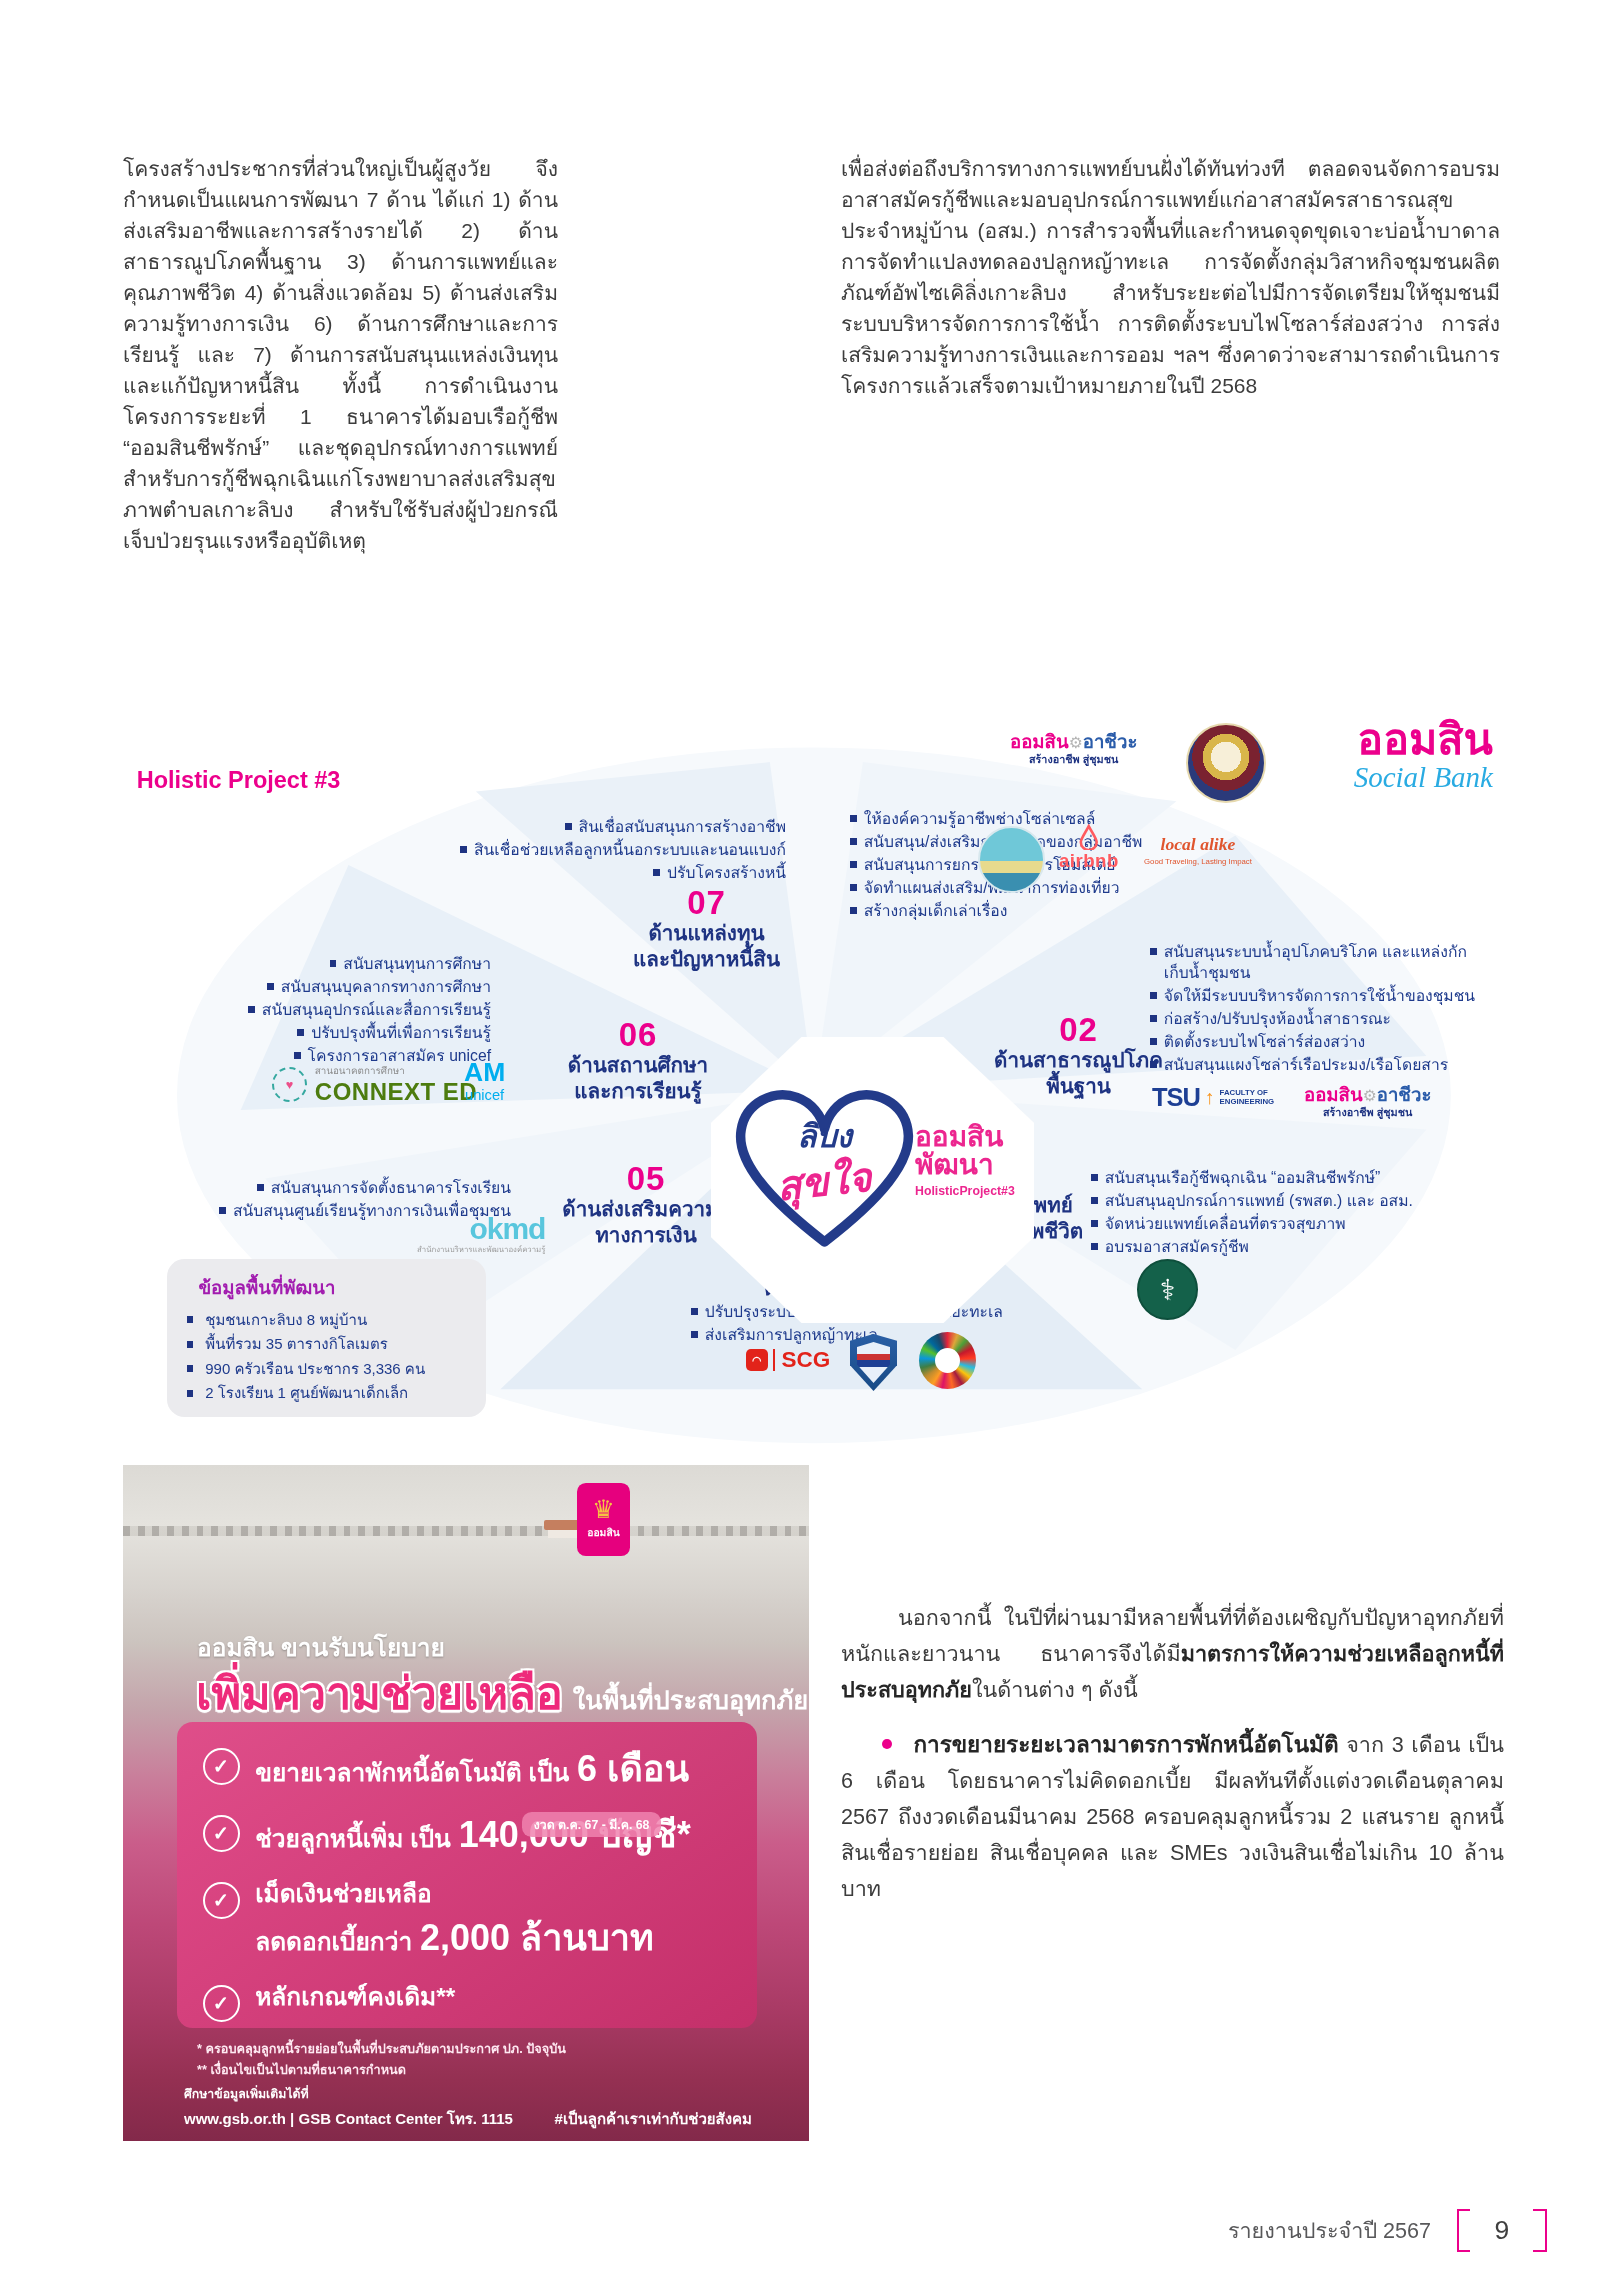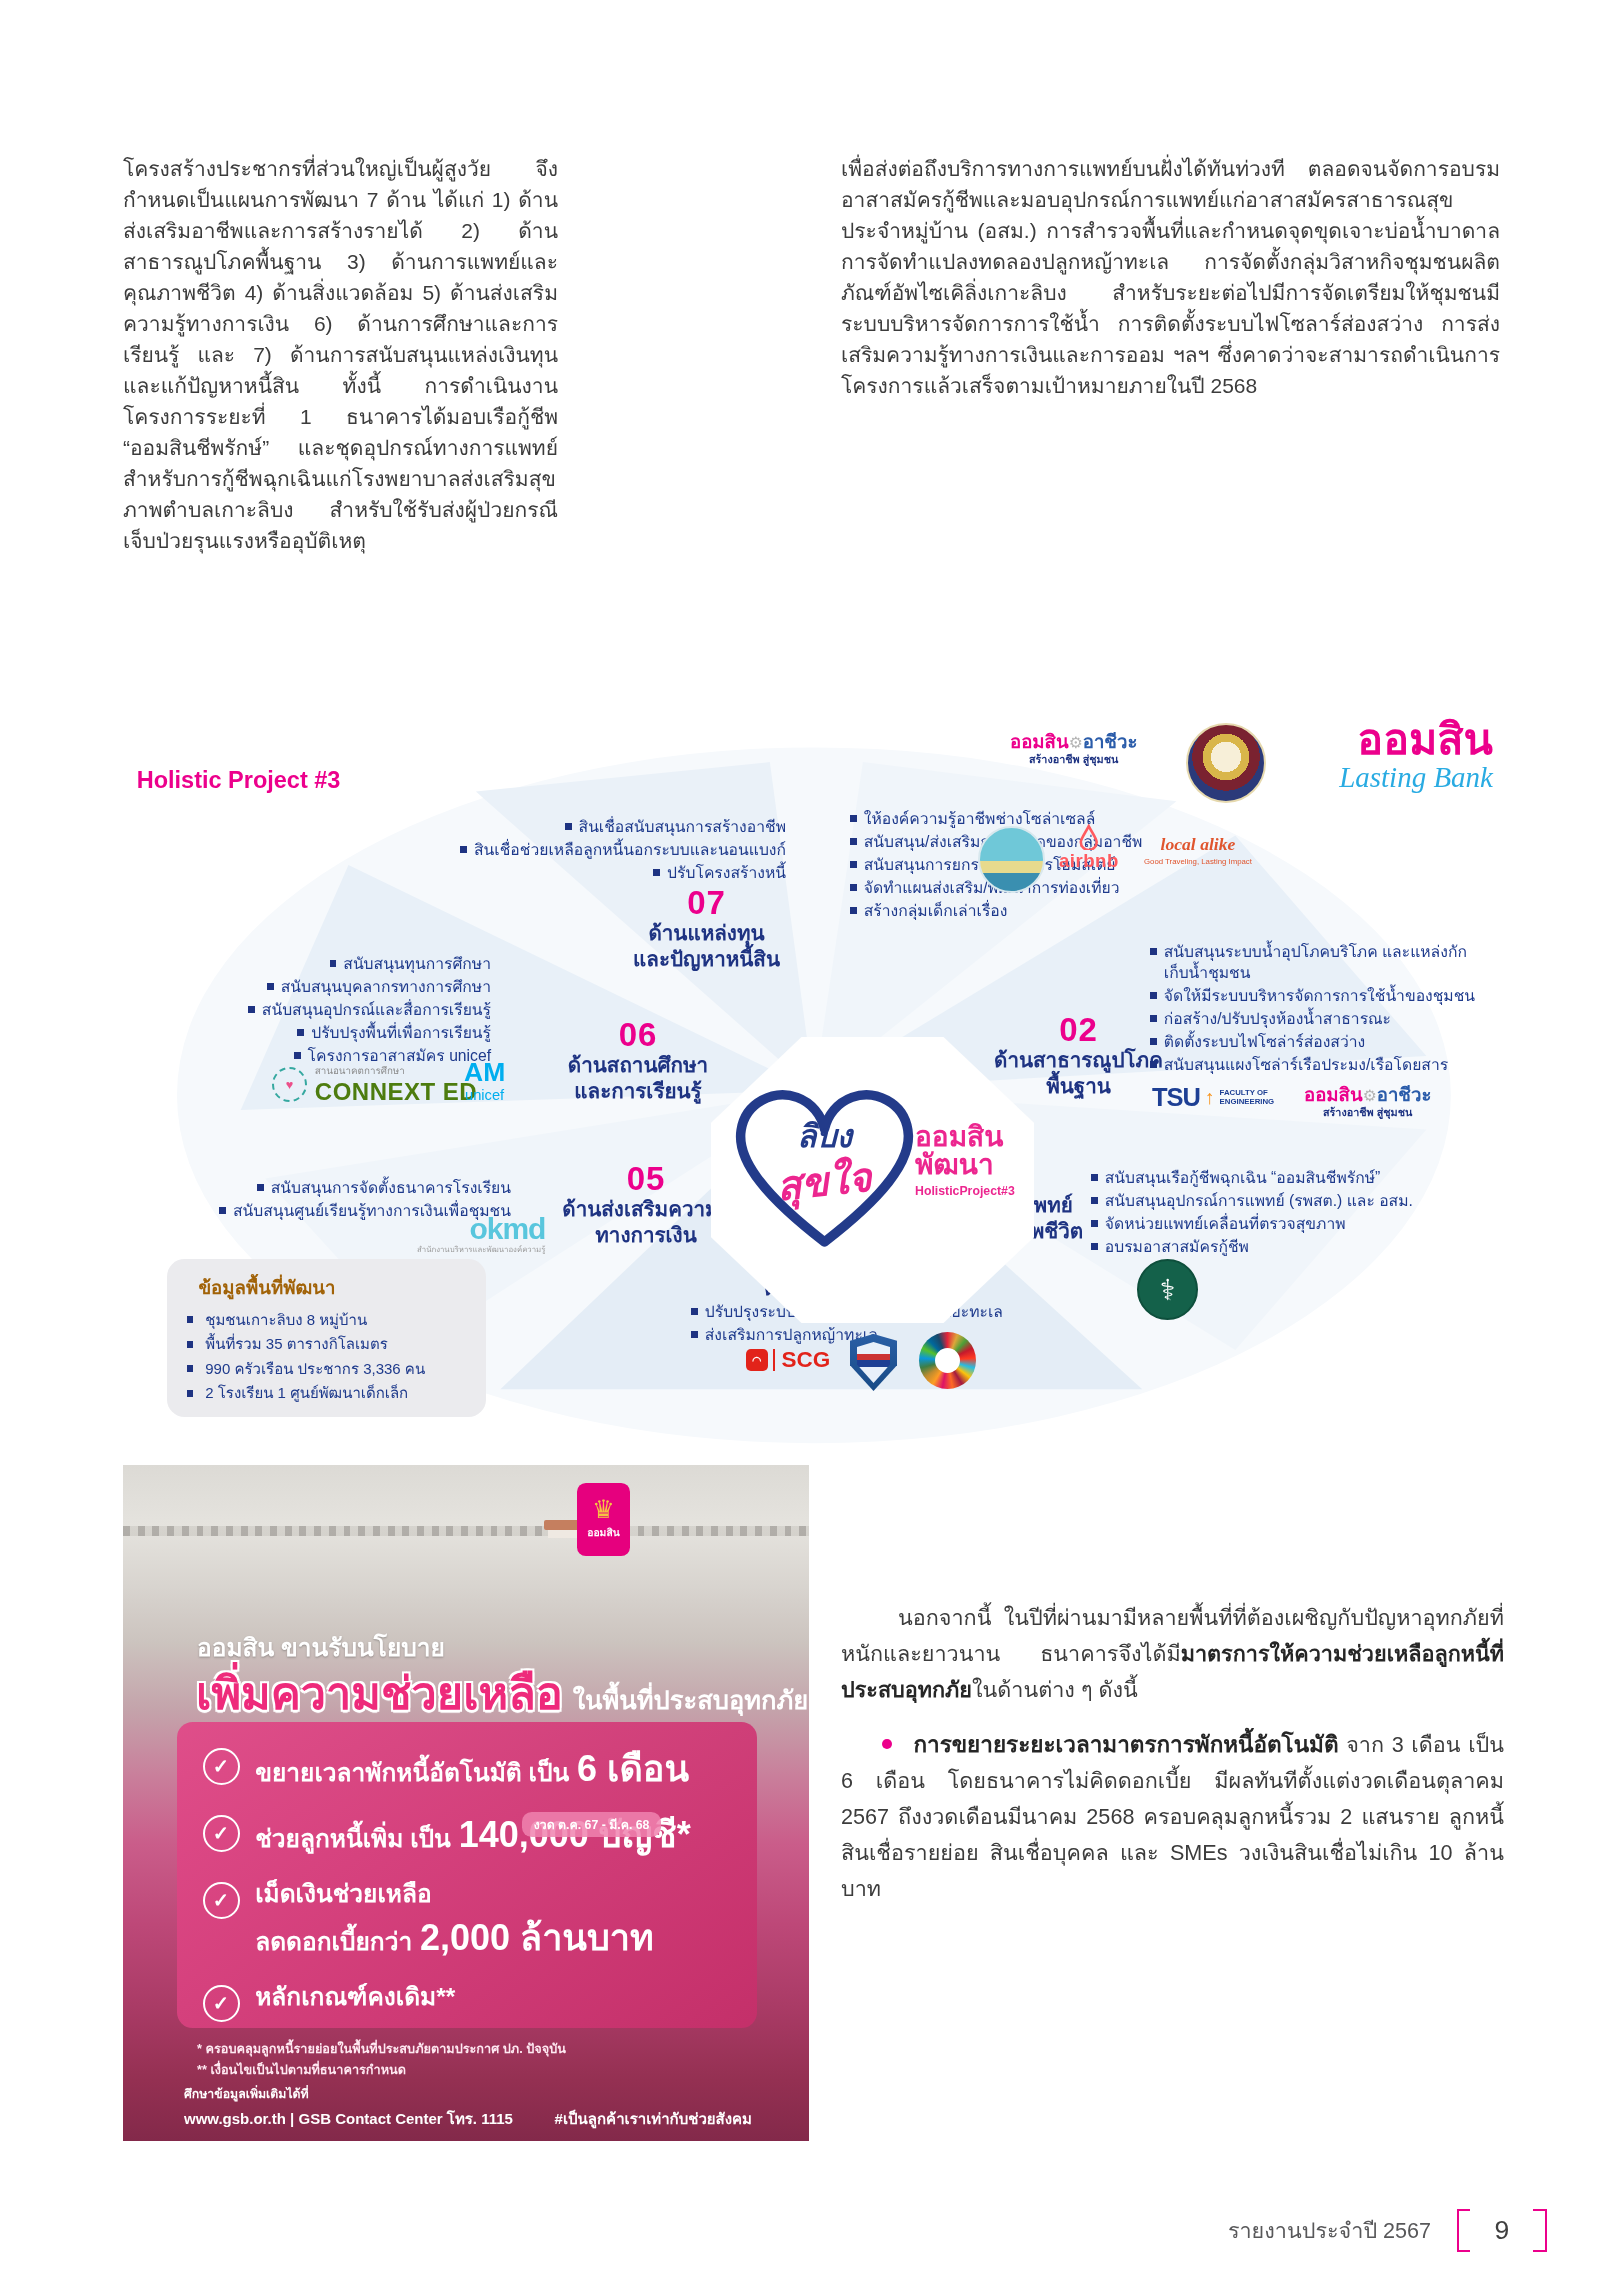--- a/index.html
+++ b/index.html
@@ -73,21 +73,21 @@
   .sdg .in{width:25.5px;height:25.5px;border-radius:50%;background:#fff;}
   
   #heart-card{position:absolute;left:588px;top:319px;width:323px;height:286px;background:#fff;
       clip-path:polygon(28% 0,72% 0,100% 30%,100% 70%,72% 100%,28% 100%,0 70%,0 30%);
       filter:drop-shadow(0 5.9px 13.7px rgba(30,60,120,.25));}
   #heart-card .rtx{position:absolute;left:204px;top:86px;line-height:1;color:#ec268f;font-weight:bold;}
   #heart-card .rtx .b1,#heart-card .rtx .b2{font-size:28px;}
   #heart-card .rtx .b3{font-size:12.3px;margin-top:5.9px;font-weight:bold;}
   
   #area-box{position:absolute;left:44px;top:541px;width:286px;background:#ebebee;border-radius:17.6px;padding:11.8px 13.7px 11.8px 19.6px;}
-  #area-box .bt{font-size:18.6px;font-weight:bold;color:#a16207;margin:2px 0 5.9px 11.8px;}
+  #area-box .bt{font-size:18.6px;font-weight:bold;color:#a21caf;margin:2px 0 5.9px 11.8px;}
   #area-box ul{list-style:none;margin:0;padding:0;font-size:15px;color:#1e3a8c;line-height:24.5px;}
   #area-box li{display:flex;}
   #area-box .sq{margin:8.8px 11.8px 0 0;}
   
   #promo{position:absolute;left:123px;top:1465px;width:686px;height:676px;overflow:hidden;
      background:linear-gradient(180deg,#dcdad5 0%,#e5e3de 9%,#d8d4cf 18%,#ccc4bf 26%,#c4a4ab 36%,#c97f9b 46%,#ca5d8a 56%,#bd4878 68%,#aa3b66 80%,#943052 91%,#83294a 100%);}
   #promo .horizon{position:absolute;left:0;top:61px;width:100%;height:9.8px;opacity:.55;
      background:repeating-linear-gradient(90deg,rgba(85,80,75,.65) 0 6.9px,rgba(120,115,105,.25) 6.9px 14.7px);}
   #promo .house{position:absolute;left:421px;top:55px;width:43px;height:9.8px;background:#c57f5f;border-radius:2px;}
   #promo .house:after{content:"";position:absolute;left:3.9px;top:9.8px;width:35px;height:7.8px;background:#efe9e2;display:block;}
@@ -148,21 +148,21 @@
       <polygon points="705,380 1330,420 1135,645" fill="#f0f5fa"></polygon>
       <polygon points="705,380 1040,685 385,685" fill="#e4edf6"></polygon>
       <polygon points="705,380 300,640 145,470" fill="#f0f5fa"></polygon>
       <polygon points="705,380 120,400 230,150" fill="#e8f0f8"></polygon>
     </svg>
 
     <div class="ig-sub">Holistic Project #3</div>
 
     <div class="ig-brand">
       <div class="nm">ออมสิน</div>
-      <div class="tg">Lasting Bank</div>
+      <div class="tg">Social Bank</div>
     </div>
 
     <div class="sec" style="left:466px;top:167px;width:235px;">
       <div class="num">07</div>
       <div class="ttl">ด้านแหล่งทุน
 และปัญหาหนี้สิน</div>
     </div>
     <div class="sec" style="left:843px;top:294px;width:225px;">
       <div class="num">02</div>
       <div class="ttl">ด้านสาธารณูปโภค

